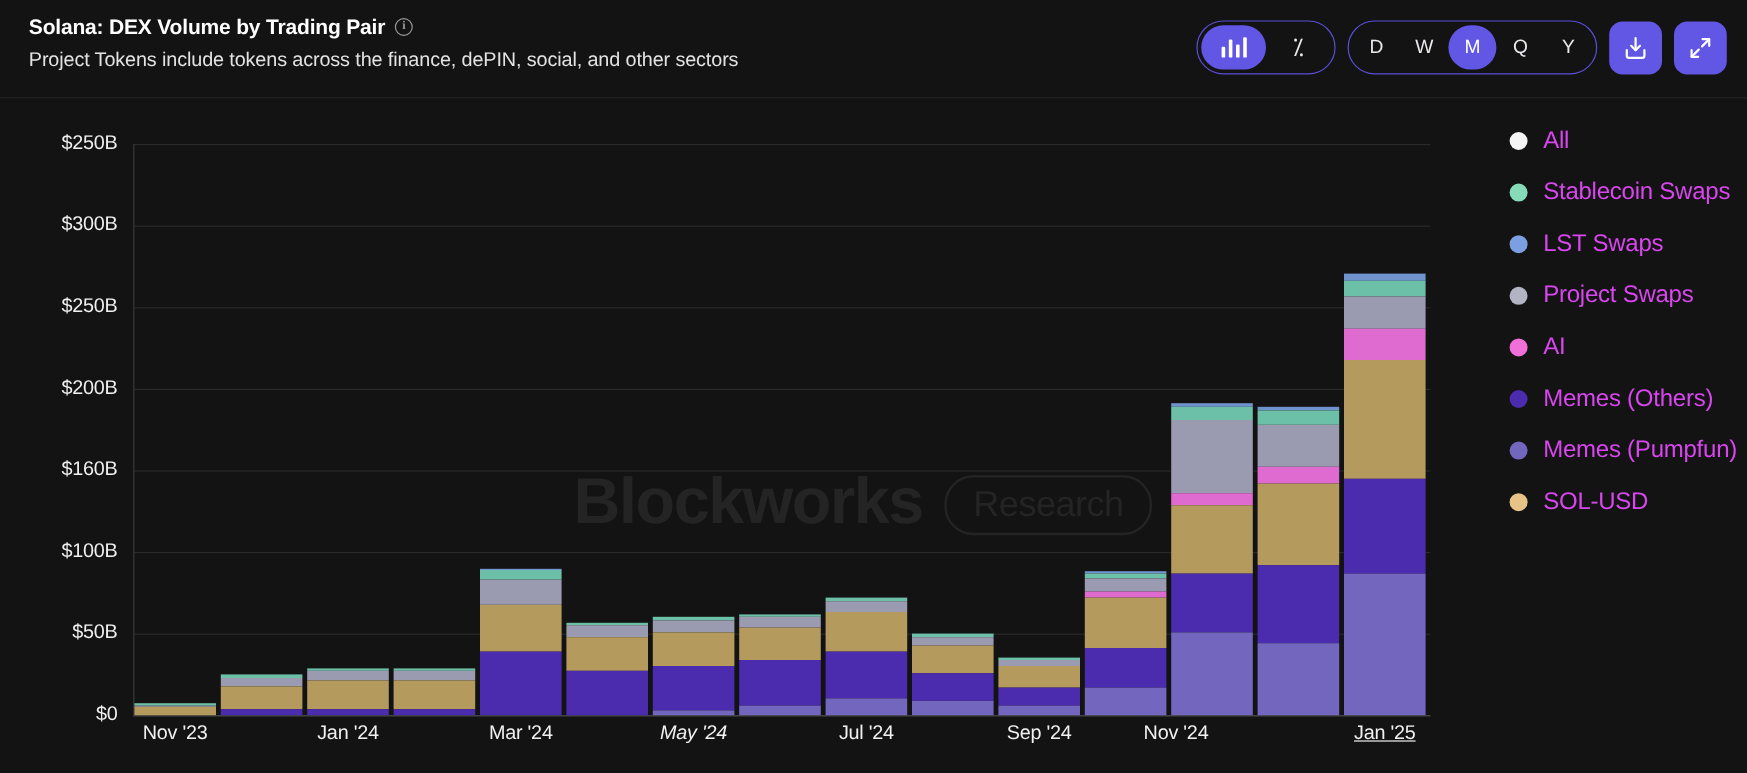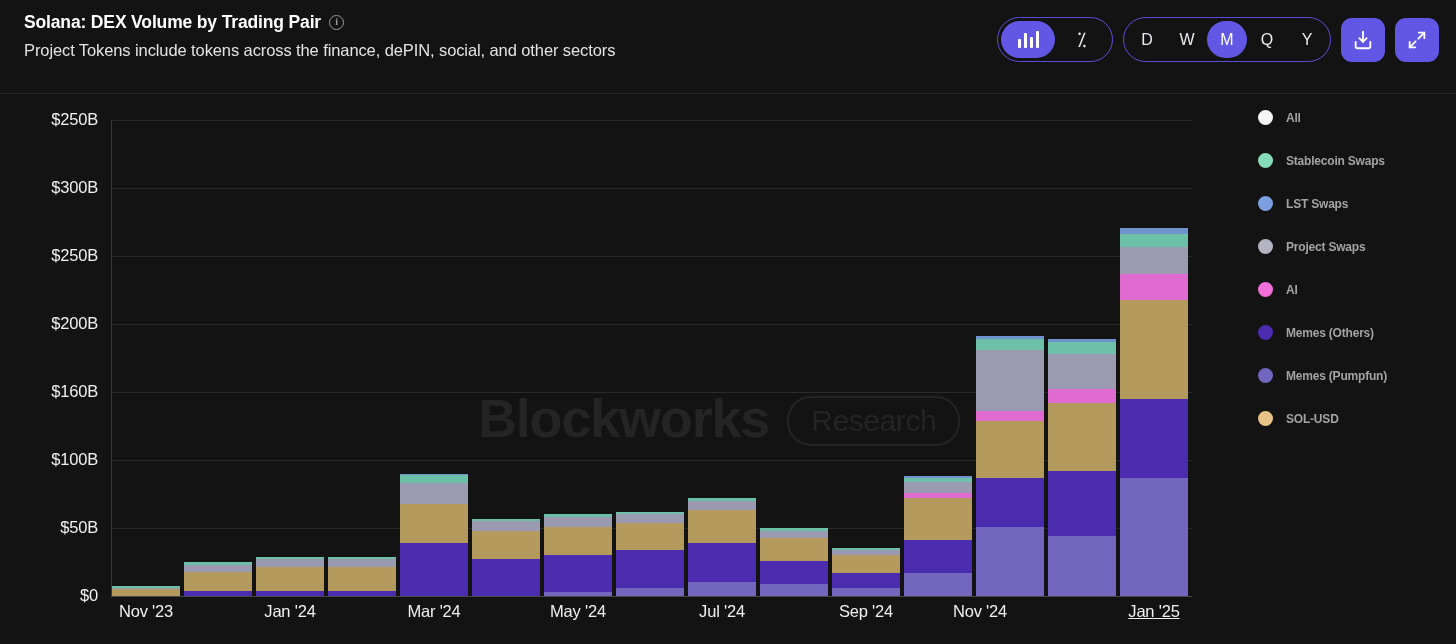--- a/index.html
+++ b/index.html
@@ -6,21 +6,21 @@
   html, body {
     width: 1456px; height: 644px;
     background: #131313;
     font-family: "Liberation Sans", sans-serif;
     overflow: hidden;
   }
   #app { position: relative; width: 1456px; height: 644px; background: #131313; }
 
   
   .header {
-    position: absolute; left: 0; top: 0; width: 1456px; height: 94px;
+    position: absolute; left: 0; top: 0; width: 1456px; height: 82px;
     background: #131313;
     border-bottom: 1px solid #252525;
   }
   .head-text { position: absolute; left: 24px; top: 11px; }
   .title-row { display: flex; align-items: center; gap: 8px; }
   .chart-title {
     font-size: 17.5px; font-weight: bold; color: #ffffff;
     letter-spacing: -0.15px; line-height: 22px;
   }
   .info-icon {
@@ -101,21 +101,21 @@
     border: 2px solid #242424; border-radius: 24px; padding: 6px 22px;
     font-size: 30px; color: #242424; font-weight: 400; letter-spacing: -0.4px;
   }
 
   
   .legend { position: absolute; left: 1258px; top: 96px; width: 200px; }
   .legend-item {
     display: flex; align-items: center; gap: 13px; height: 43px; cursor: pointer;
   }
   .legend-dot { width: 15px; height: 15px; border-radius: 50%; flex: 0 0 auto; }
-  .legend-label { font-size: 12px; color: #a3a3a3; letter-spacing: -0.2px; white-space: nowrap; font-weight: bold; }
+  .legend-label { font-size: 20px; color: #d946ef; letter-spacing: -0.2px; white-space: nowrap; }
 </style>
 </head>
 <body>
 
 <div id="app">
 
   <div class="header">
     <div class="head-text">
       <div class="title-row">
         <span class="chart-title">Solana: DEX Volume by Trading Pair</span>
@@ -304,21 +304,21 @@
           <span class="seg-box" title="AI — Jan '25: $19B" style="height: 25.84px; background: rgb(224, 107, 208);"></span>
           <span class="seg-box" title="SOL-USD — Jan '25: $73B" style="height: 99.28px; background: rgb(180, 154, 92);"></span>
           <span class="seg-box" title="Memes (Others) — Jan '25: $58B" style="height: 78.88px; background: rgb(75, 43, 174);"></span>
           <span class="seg-box" title="Memes (Pumpfun) — Jan '25: $87B" style="height: 118.32px; background: rgb(115, 102, 190);"></span>
         </div>
       </div>
     <div id="xticks">
         <div class="xtick" style="left: 86px;">Nov '23</div>
         <div class="xtick" style="left: 230px;">Jan '24</div>
         <div class="xtick" style="left: 374px;">Mar '24</div>
-        <div class="xtick" style="left: 518px;">May '24</div>
+        <div class="xtick" style="left: 518px; font-style: italic;">May '24</div>
         <div class="xtick" style="left: 662px;">Jul '24</div>
         <div class="xtick" style="left: 806px;">Sep '24</div>
         <div class="xtick" style="left: 920px;">Nov '24</div>
         <div class="xtick" style="left: 1094px; text-decoration: underline;">Jan '25</div>
       </div>
   </div>
 
   <div class="legend" id="legend">
       <div class="legend-item">
         <span class="legend-dot" style="background: rgb(245, 245, 245);"></span>

